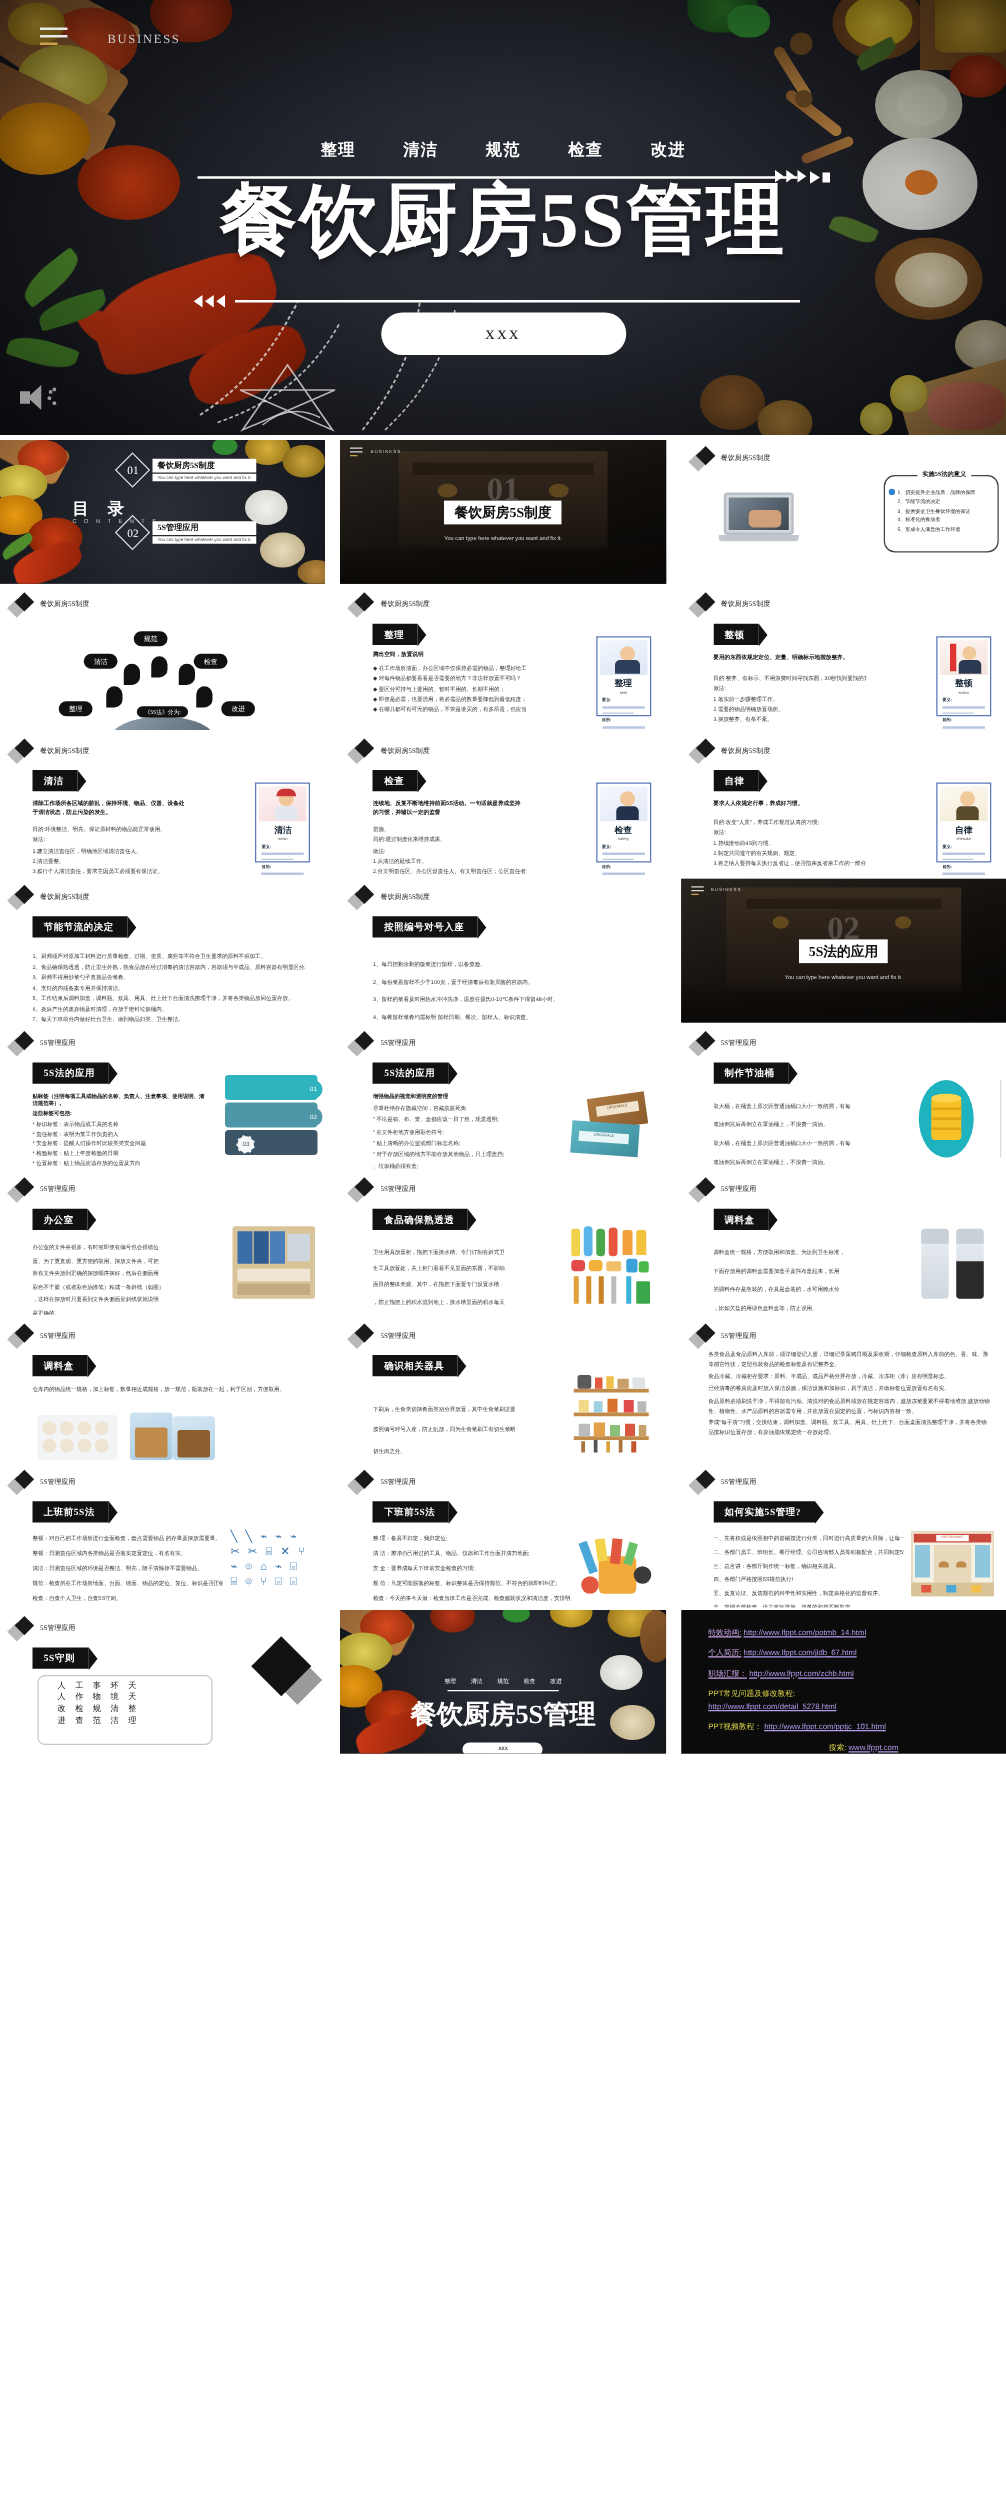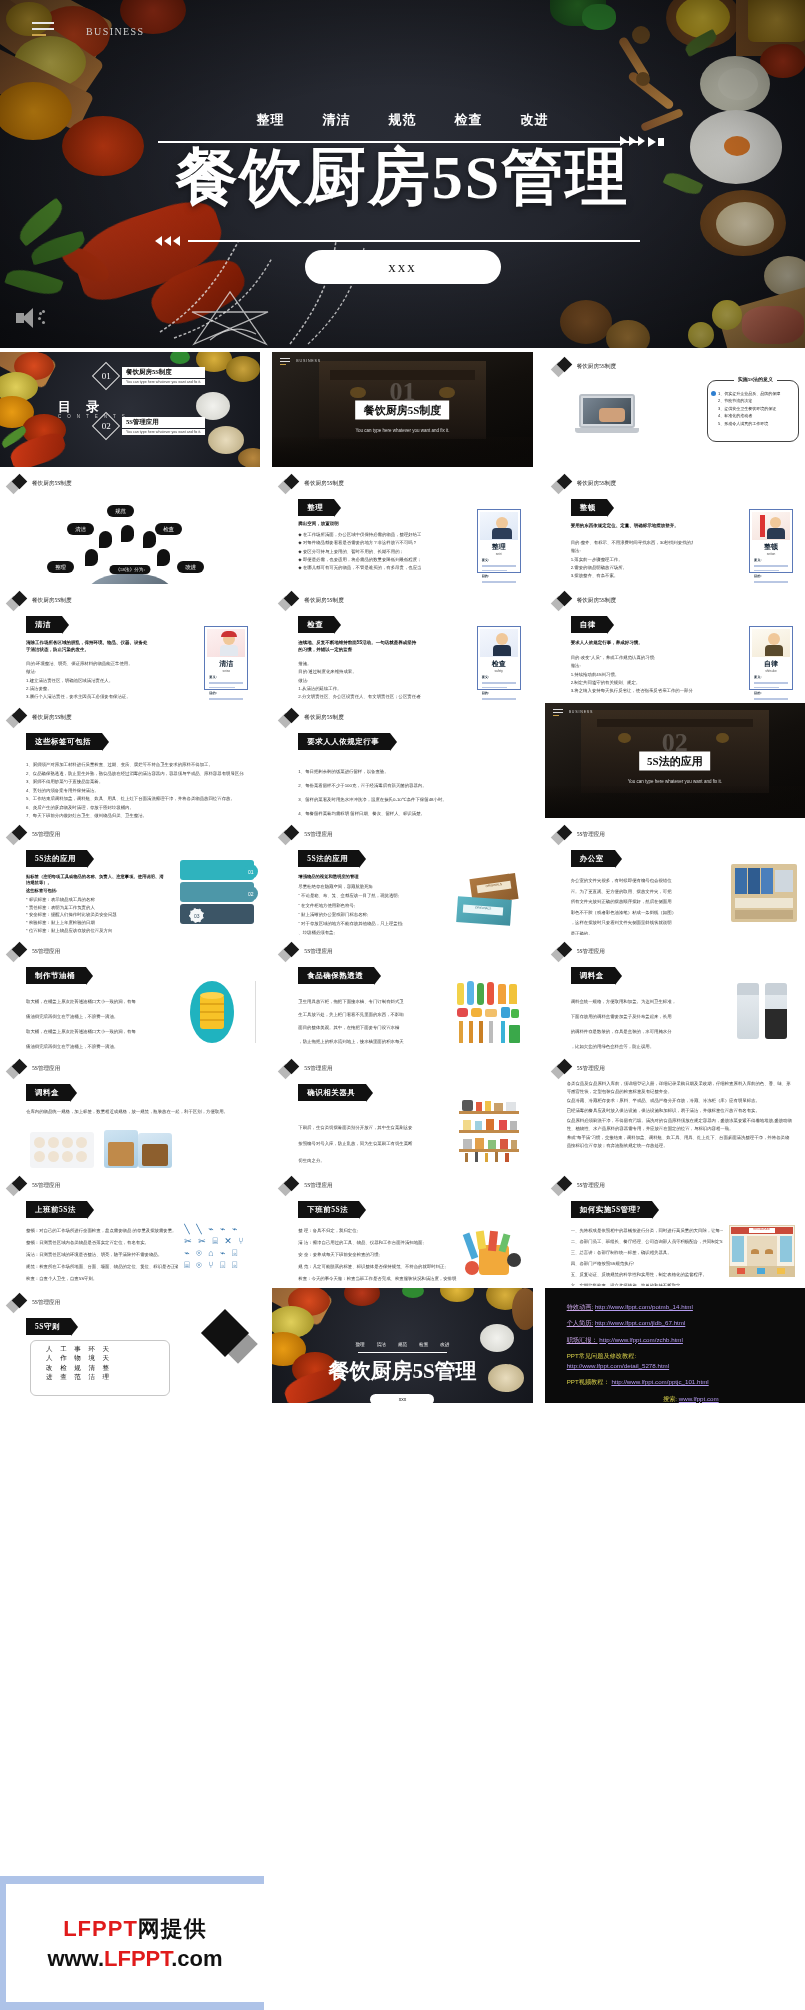--- a/index.html
+++ b/index.html
@@ -602,42 +602,42 @@
   </div>
 
   <div class="slide">
     <div class="s-head">
       <div class="diamonds">
           <i></i>
           <b></b>
         </div>
       <span>餐饮厨房5S制度</span>
     </div>
-    <div class="tag">这些标签可包括</div>
+    <div class="tag">节能节流的决定</div>
     <div class="bullets" style="top:58px;right:16px;line-height:1.95;">
       <div>1、厨师须严对原加工材料进行质量检查、过期、变质、腐烂等不符合卫生要求的原料不得加工。</div>
       <div>2、食品确保熟透透，防止里生外熟，熟食品放在经过消毒的清洁容器内，容器须与半成品、原料容器有明显区分标志。</div>
       <div>3、厨师不得用炒菜勺子直接品尝菜肴。</div>
       <div>4、烹饪的内须备案专用并保持清洁。</div>
       <div>5、工作结束后调料加盖，调料瓶、炊具、用具、灶上灶下台面清洗擦理干净，并将各类物品放回位置存放。</div>
       <div>6、炎后产生的废弃物及时清理，存放于密封垃圾桶内。</div>
       <div>7、每天下班前分内做好灶台卫生、做到物品归类、卫生整洁。</div>
 
     </div>
   </div>
 
   <div class="slide">
     <div class="s-head">
       <div class="diamonds">
           <i></i>
           <b></b>
         </div>
       <span>餐饮厨房5S制度</span>
     </div>
-    <div class="tag">要求人人依规定行事</div>
+    <div class="tag">按照编号对号入座</div>
     <div class="bullets" style="top:62px;right:12px;line-height:3.2;">
       <div>1、每日把剩余剩的饭菜进行留样，以备查验。</div>
       <div>2、每份菜看留样不少于100克，置于经清毒后有新灭菌的容器内。</div>
       <div>3、留样的菜看及时用热水冲冲洗净，温度在摄氏0-10℃条件下保留48小时。</div>
       <div>4、每餐留样菜肴均需标明 留样日期、餐次、留样人、标识清楚。</div>
 
     </div>
   </div>
 
   <div class="slide black">
@@ -713,64 +713,64 @@
   </div>
 
   <div class="slide">
     <div class="s-head">
       <div class="diamonds">
           <i></i>
           <b></b>
         </div>
       <span>5S管理应用</span>
     </div>
+    <div class="tag">制作节油桶</div>
+    <div class="bullets" style="top:58px;right:92px;line-height:3.4;">
+      <div>取大桶，在桶盖上原次距普通油桶口大小一致的洞，有每</div>
+      <div>痛油倒完后再倒立在罩油桶上，不浪费一滴油。</div>
+      <div>取大桶，在桶盖上原次距普通油桶口大小一致的洞，有每</div>
+      <div>痛油倒完后再倒立在罩油桶上，不浪费一滴油。</div>
+    </div>
+    <div class="illus" style="right:26px;top:44px;width:44px;height:62px;">
+      <div style="position:absolute;inset:0;background:#1fb3bf;border-radius:50%;"></div>
+      <div style="position:absolute;left:10px;top:14px;width:24px;height:34px;background:#f7c227;border-radius:3px;"></div>
+      <div style="position:absolute;left:10px;top:22px;width:24px;height:2px;background:#e0a617;"></div>
+      <div style="position:absolute;left:10px;top:30px;width:24px;height:2px;background:#e0a617;"></div>
+      <div style="position:absolute;left:10px;top:38px;width:24px;height:2px;background:#e0a617;"></div>
+      <div style="position:absolute;left:10px;top:11px;width:24px;height:7px;background:#ffd34d;border-radius:50%;"></div>
+    </div>
+    <div style="position:absolute;right:4px;top:44px;width:1px;height:62px;background:#dcdcdc;"></div>
+  </div>
+
+  <div class="slide">
+    <div class="s-head">
+      <div class="diamonds">
+          <i></i>
+          <b></b>
+        </div>
+      <span>5S管理应用</span>
+    </div>
     <div class="tag">办公室</div>
     <div class="bullets" style="top:56px;right:86px;line-height:2.4;">
       <div>办公室的文件夹很多，有时候即便有编号也会很错位</div>
       <div>置。为了更直观、更方便的取用、摆放文件夹，可把</div>
       <div>所有文件夹放到正确的摆放顺序摆好，然后在侧面用</div>
       <div>彩色不干胶（或者彩色油漆笔）粘成一条斜线（如图）</div>
       <div>，这样在摆放时只要看到文件夹侧面呈斜线状就说明</div>
       <div>是正确的。</div>
     </div>
     <div class="illus" style="right:8px;top:44px;width:66px;height:58px;">
       <div style="position:absolute;left:0;top:0;width:66px;height:58px;background:#d9c49a;border-radius:2px;"></div>
       <div style="position:absolute;left:4px;top:4px;width:12px;height:26px;background:#3a6ea8;"></div>
       <div style="position:absolute;left:17px;top:4px;width:12px;height:26px;background:#2f5c90;"></div>
       <div style="position:absolute;left:30px;top:4px;width:12px;height:26px;background:#4a7fbc;"></div>
       <div style="position:absolute;left:44px;top:6px;width:18px;height:22px;background:#cfd7de;"></div>
       <div style="position:absolute;left:4px;top:34px;width:58px;height:10px;background:#eee6d2;"></div>
       <div style="position:absolute;left:4px;top:46px;width:58px;height:9px;background:#c2ab82;"></div>
     </div>
-  </div>
-
-  <div class="slide">
-    <div class="s-head">
-      <div class="diamonds">
-          <i></i>
-          <b></b>
-        </div>
-      <span>5S管理应用</span>
-    </div>
-    <div class="tag">制作节油桶</div>
-    <div class="bullets" style="top:58px;right:92px;line-height:3.4;">
-      <div>取大桶，在桶盖上原次距普通油桶口大小一致的洞，有每</div>
-      <div>痛油倒完后再倒立在罩油桶上，不浪费一滴油。</div>
-      <div>取大桶，在桶盖上原次距普通油桶口大小一致的洞，有每</div>
-      <div>痛油倒完后再倒立在罩油桶上，不浪费一滴油。</div>
-    </div>
-    <div class="illus" style="right:26px;top:44px;width:44px;height:62px;">
-      <div style="position:absolute;inset:0;background:#1fb3bf;border-radius:50%;"></div>
-      <div style="position:absolute;left:10px;top:14px;width:24px;height:34px;background:#f7c227;border-radius:3px;"></div>
-      <div style="position:absolute;left:10px;top:22px;width:24px;height:2px;background:#e0a617;"></div>
-      <div style="position:absolute;left:10px;top:30px;width:24px;height:2px;background:#e0a617;"></div>
-      <div style="position:absolute;left:10px;top:38px;width:24px;height:2px;background:#e0a617;"></div>
-      <div style="position:absolute;left:10px;top:11px;width:24px;height:7px;background:#ffd34d;border-radius:50%;"></div>
-    </div>
-    <div style="position:absolute;right:4px;top:44px;width:1px;height:62px;background:#dcdcdc;"></div>
   </div>
 
   <div class="slide">
     <div class="s-head">
       <div class="diamonds">
           <i></i>
           <b></b>
         </div>
       <span>5S管理应用</span>
     </div>
@@ -1051,22 +1051,14 @@
       <p><a class="lnk">http://www.lfppt.com/detail_5278.html</a></p>
       <p><span class="lbl2">PPT视频教程：</span> <a class="lnk">http://www.lfppt.com/pptjc_101.html</a></p>
       <p class="center" style="margin-bottom:1px;"><span class="lbl2">搜索:</span> <a class="lnk">www.lfppt.com</a></p>
 
     </div>
   </div>
 
 </div>
 
 <div class="lf-banner">
-  <div class="lf-card">
-    <div class="lf-1">
-      <span class="red">LFPPT</span><span class="blk">网提供</span>
-    </div>
-    <div class="lf-2">
-      <span class="blk">www.</span><span class="red">LFPPT</span><span class="blk">.com</span>
-    </div>
-  </div>
   <div class="lf-white"></div>
 </div>
 
 </body></html>

